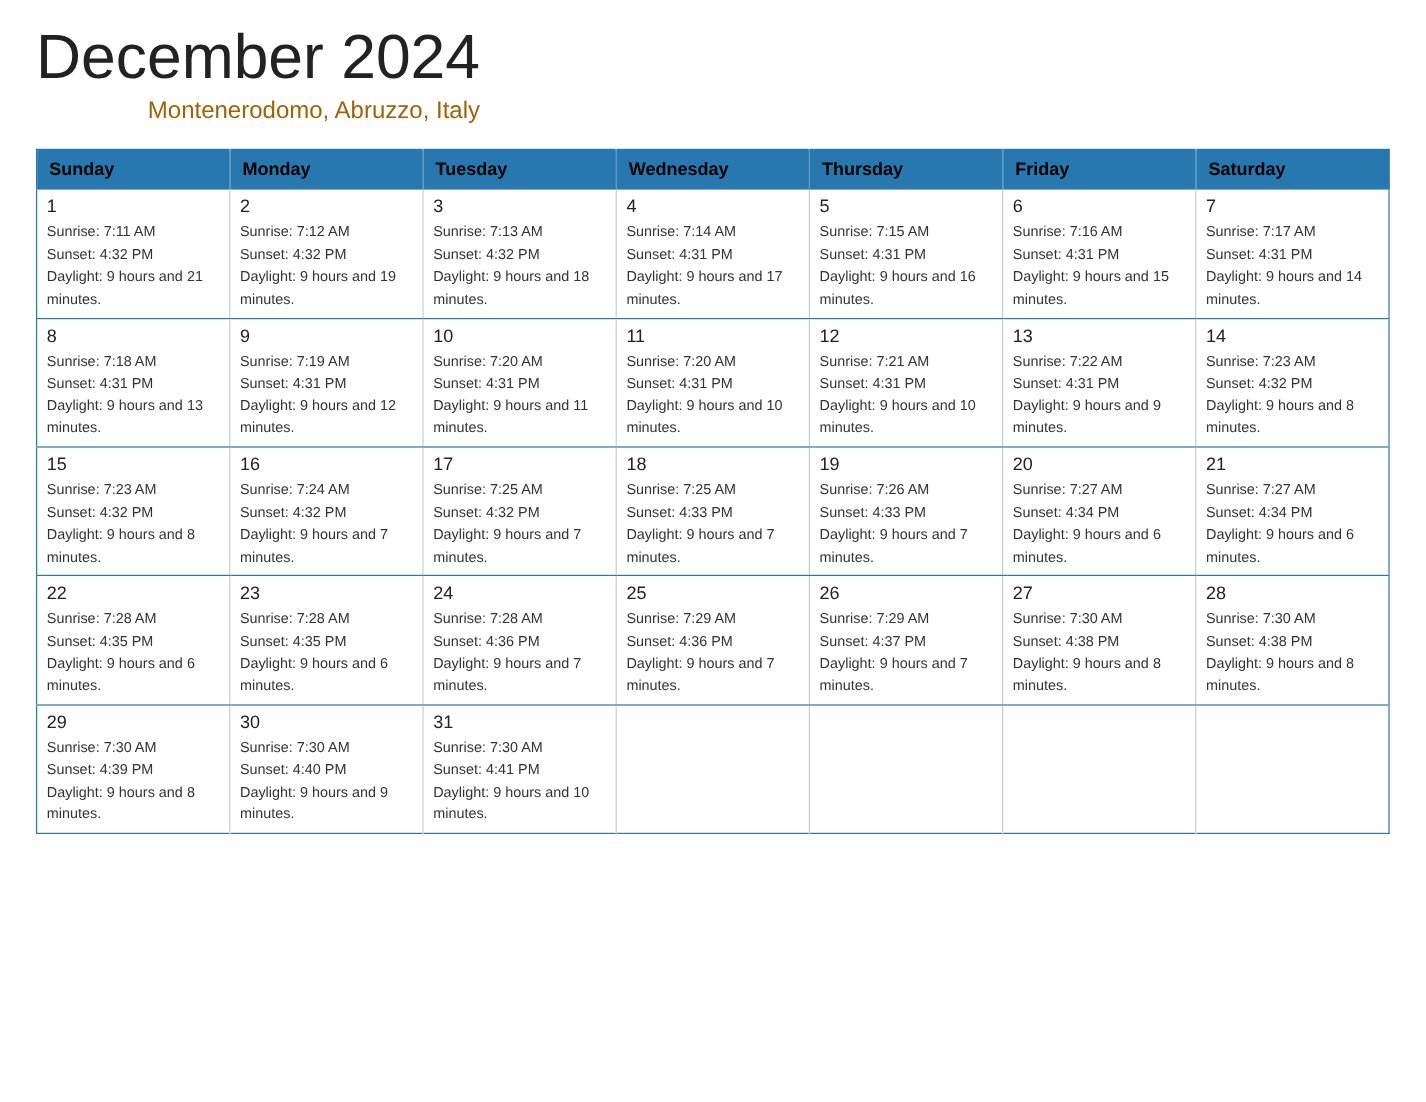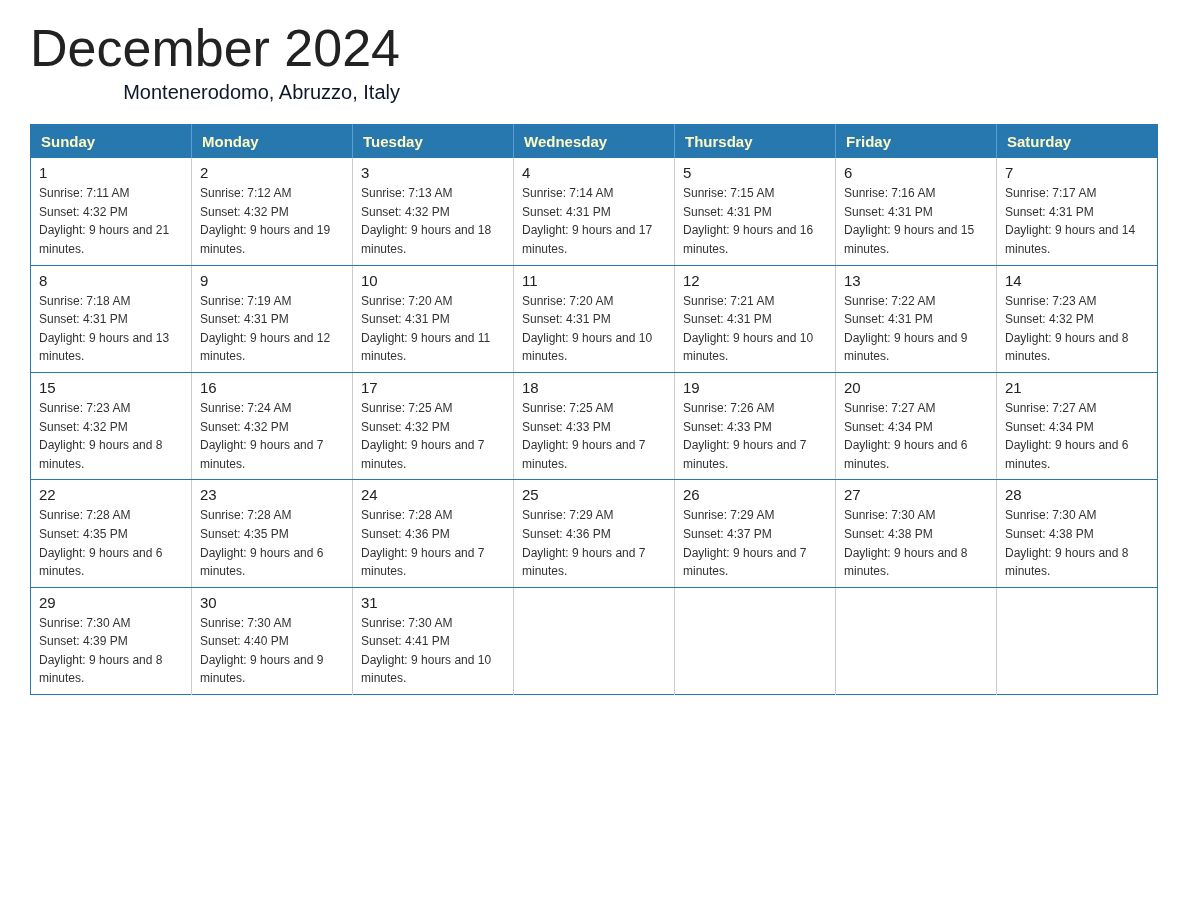--- a/index.html
+++ b/index.html
@@ -25,31 +25,31 @@
       text-align: right;
     }
     .month-title {
       font-size: 52px;
       font-weight: normal;
       color: #222;
       line-height: 1.1;
     }
     .location {
       font-size: 20px;
-      color: #0f172a;
+      color: #a16207;
       margin-top: 4px;
     }
     .calendar-table {
       width: 100%;
       border-collapse: collapse;
       border: 1px solid #2878b0;
     }
     .calendar-table th {
       background: #2878b0;
-      color: #fef9c3;
+      color: #000000;
       font-size: 15px;
       font-weight: bold;
       padding: 8px 10px;
       text-align: left;
       border-right: 1px solid #5a9fd4;
     }
     .calendar-table th:last-child { border-right: none; }
     .calendar-table td {
       vertical-align: top;
       padding: 6px 8px;

